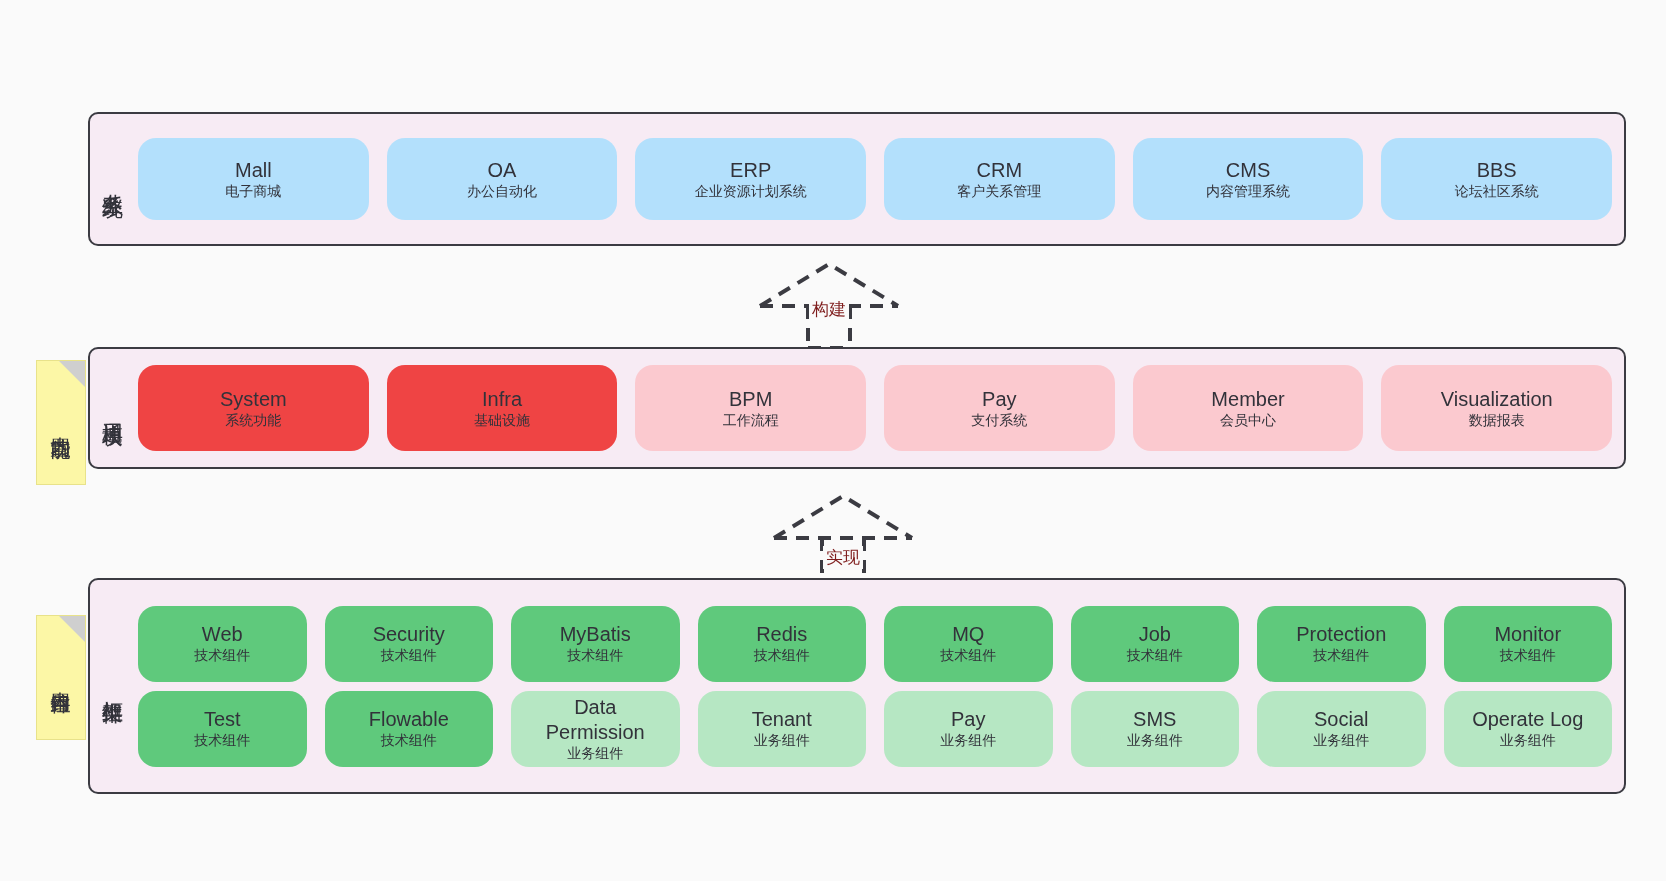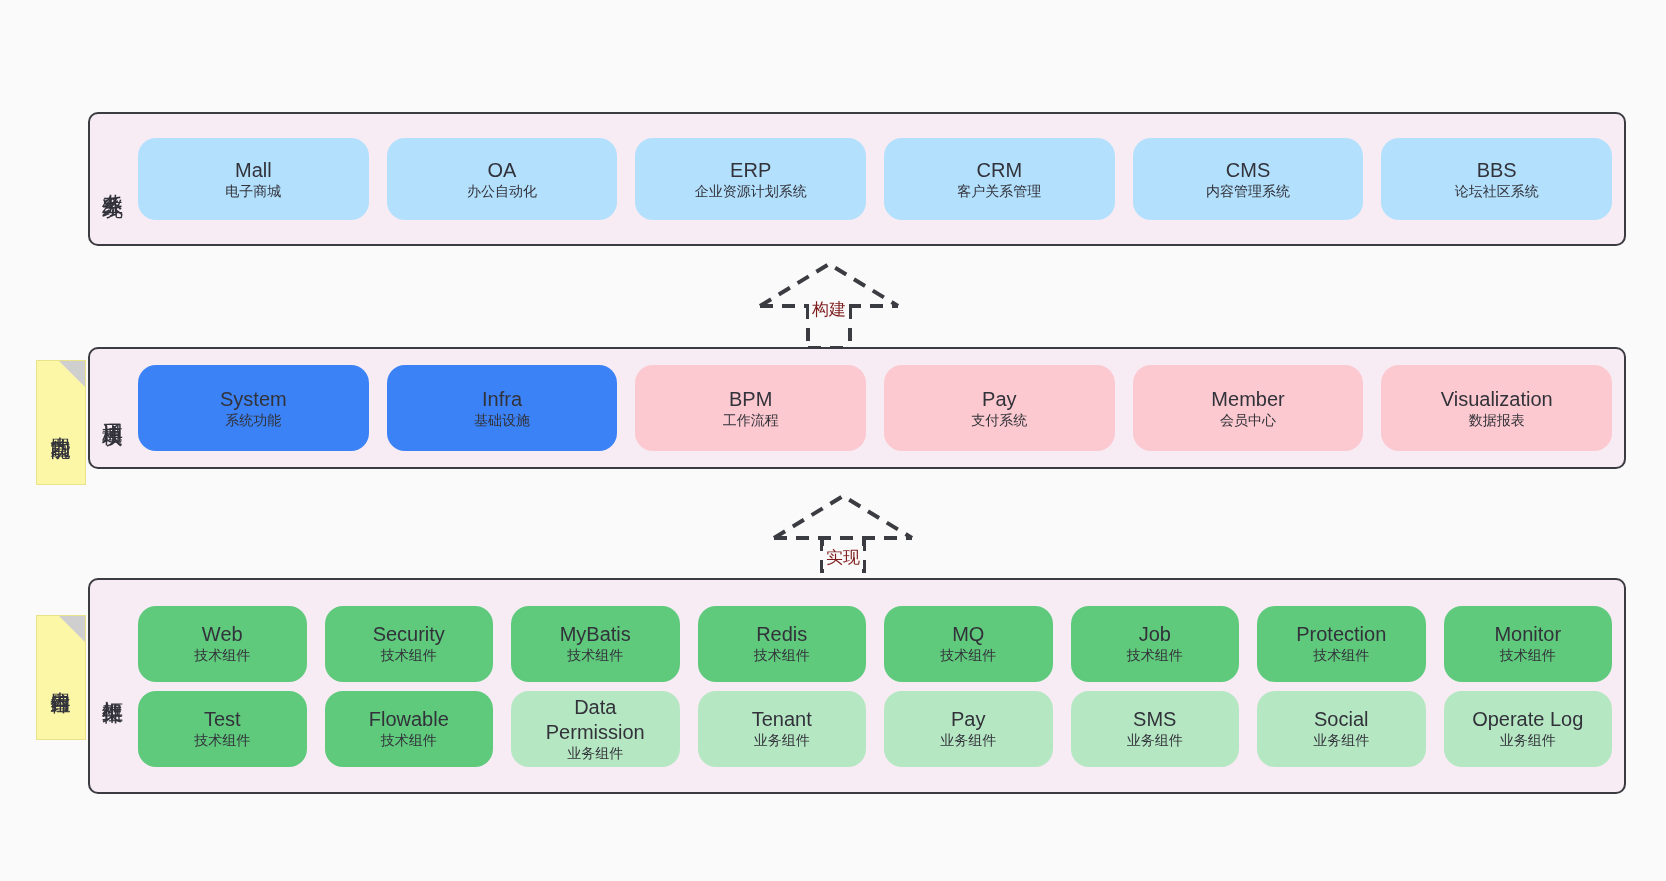--- a/index.html
+++ b/index.html
@@ -81,21 +81,21 @@
     text-align: center;
     padding: 4px 6px;
     line-height: 1.26;
     color: #32323a;
     user-select: none;
   }
   .node .n-title { font-size: 20px; }
   .node .n-sub   { font-size: 14px; }
 
   .node.blue        { background: #b3e0fc; height: 82px; }
-  .node.red         { background: #3b82f6; height: 86px; }
+  .node.red         { background: #ef4444; height: 86px; }
   .node.pink        { background: #fbc9cf; height: 86px; }
   .node.green       { background: #5fc97c; height: 76px; }
   .node.lightgreen  { background: #b6e7c3; height: 76px; }
 
   
   .note {
     position: absolute;
     box-sizing: border-box;
     background: #fcf7a6;
     border: 1px solid #e8e28a;

